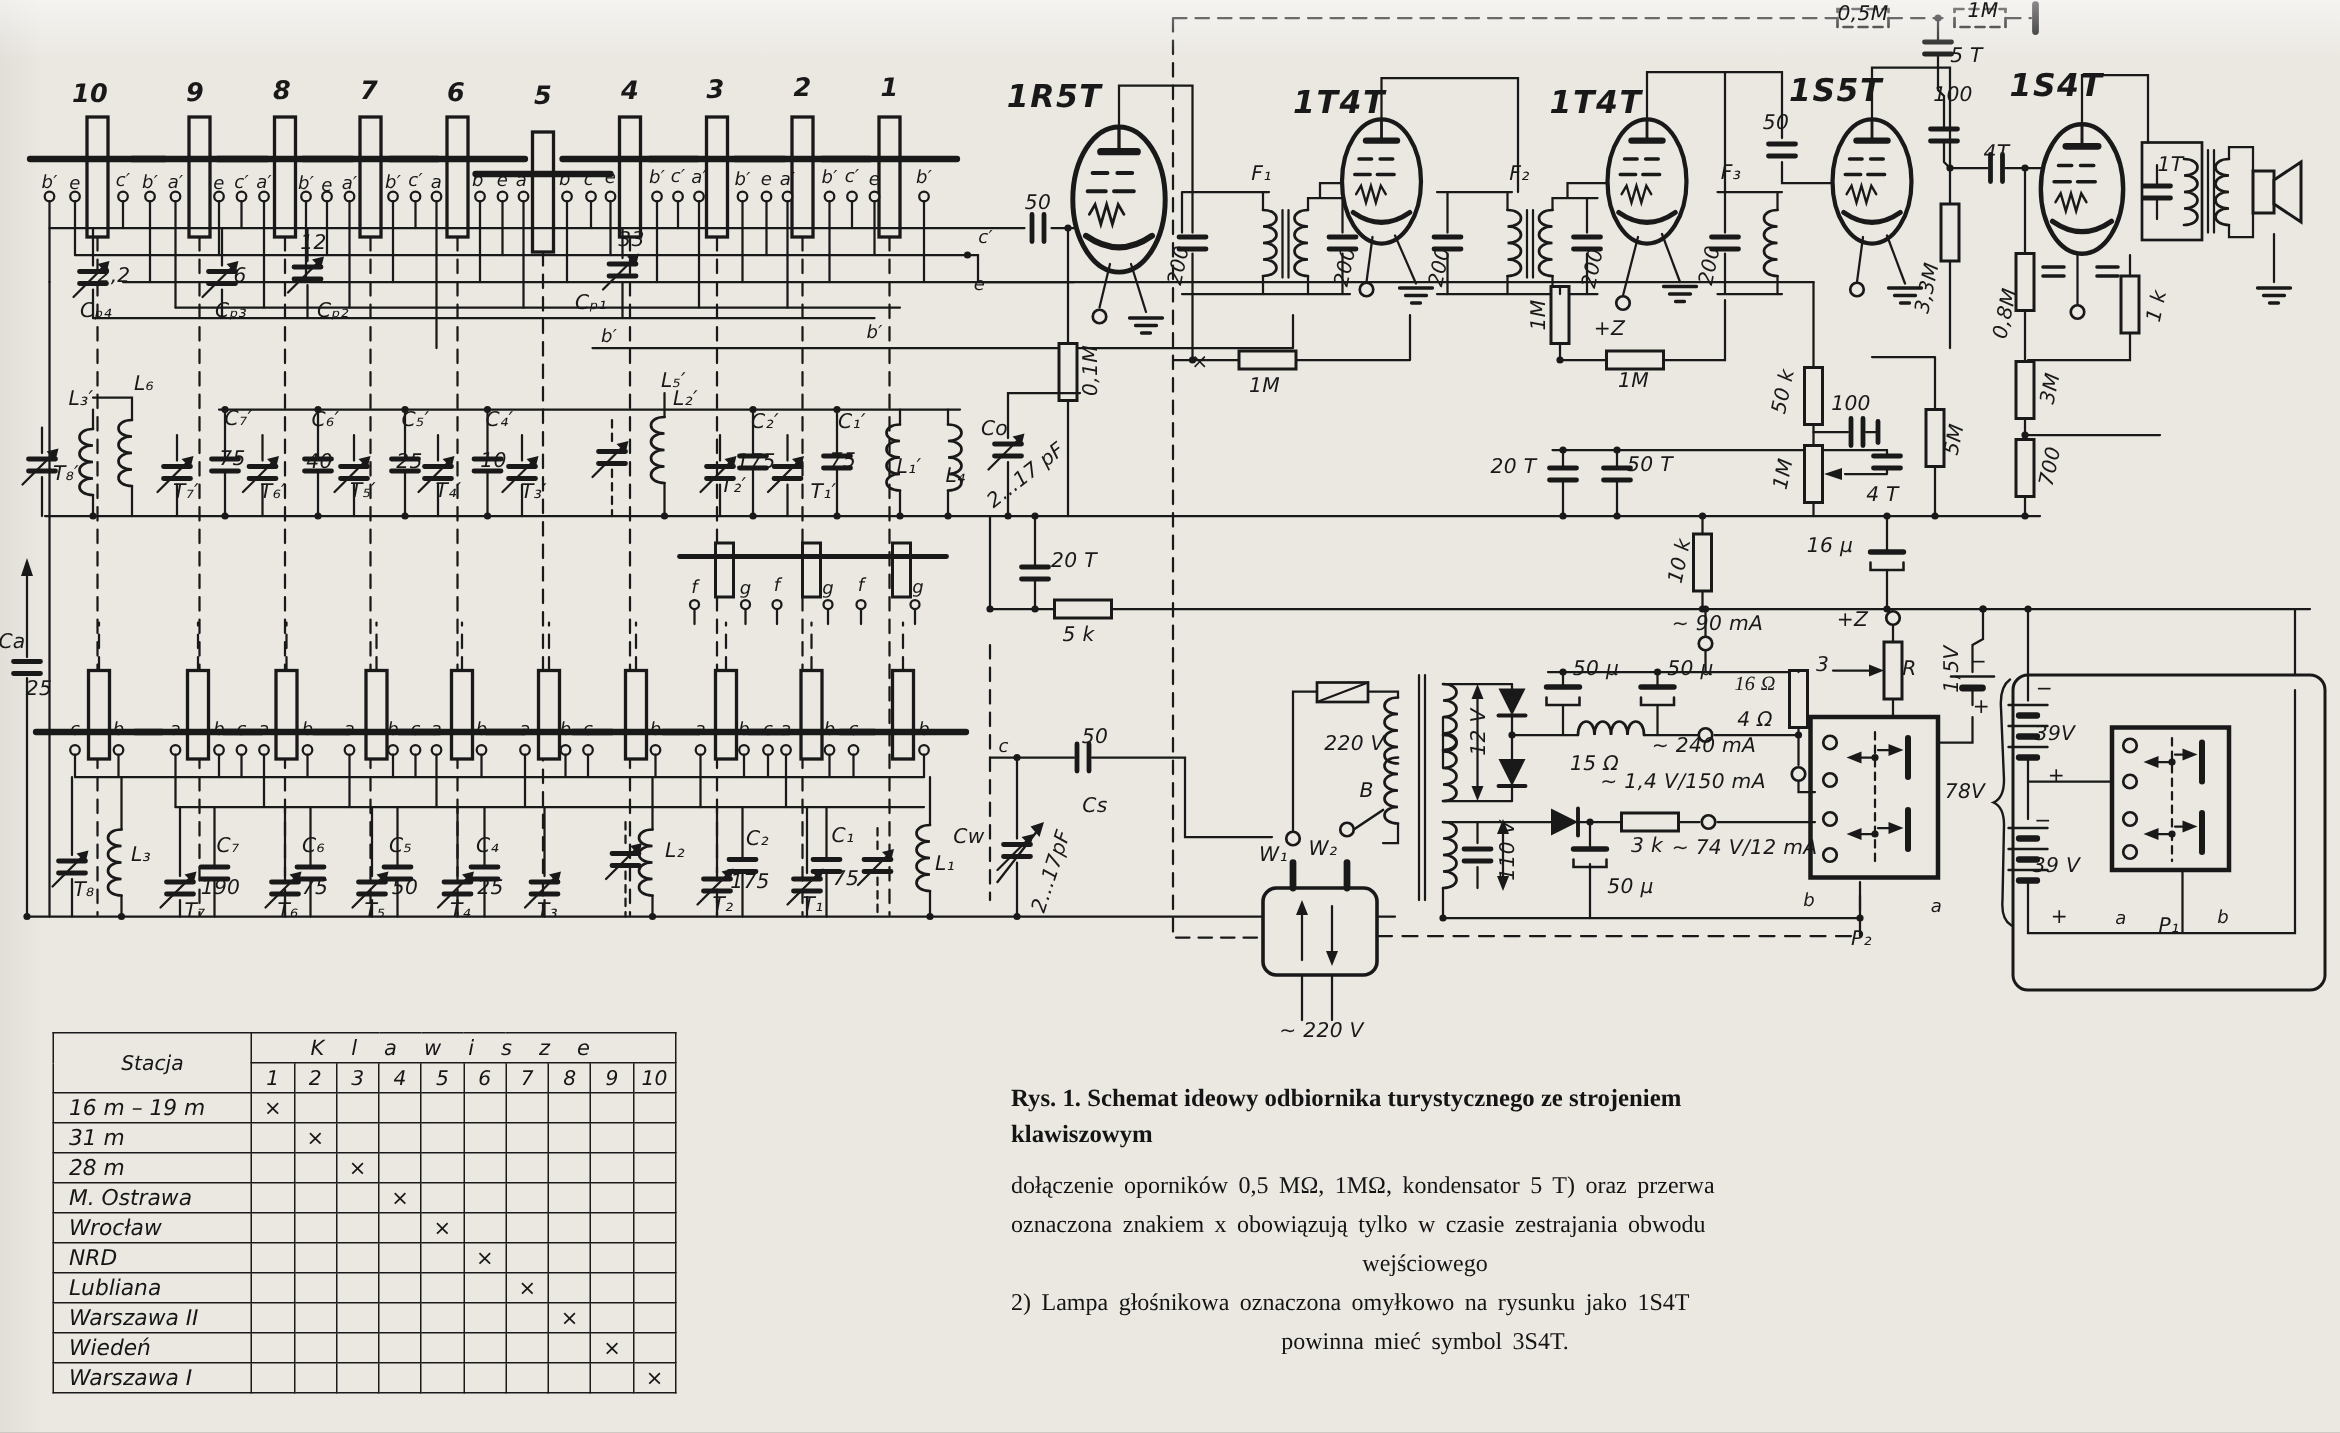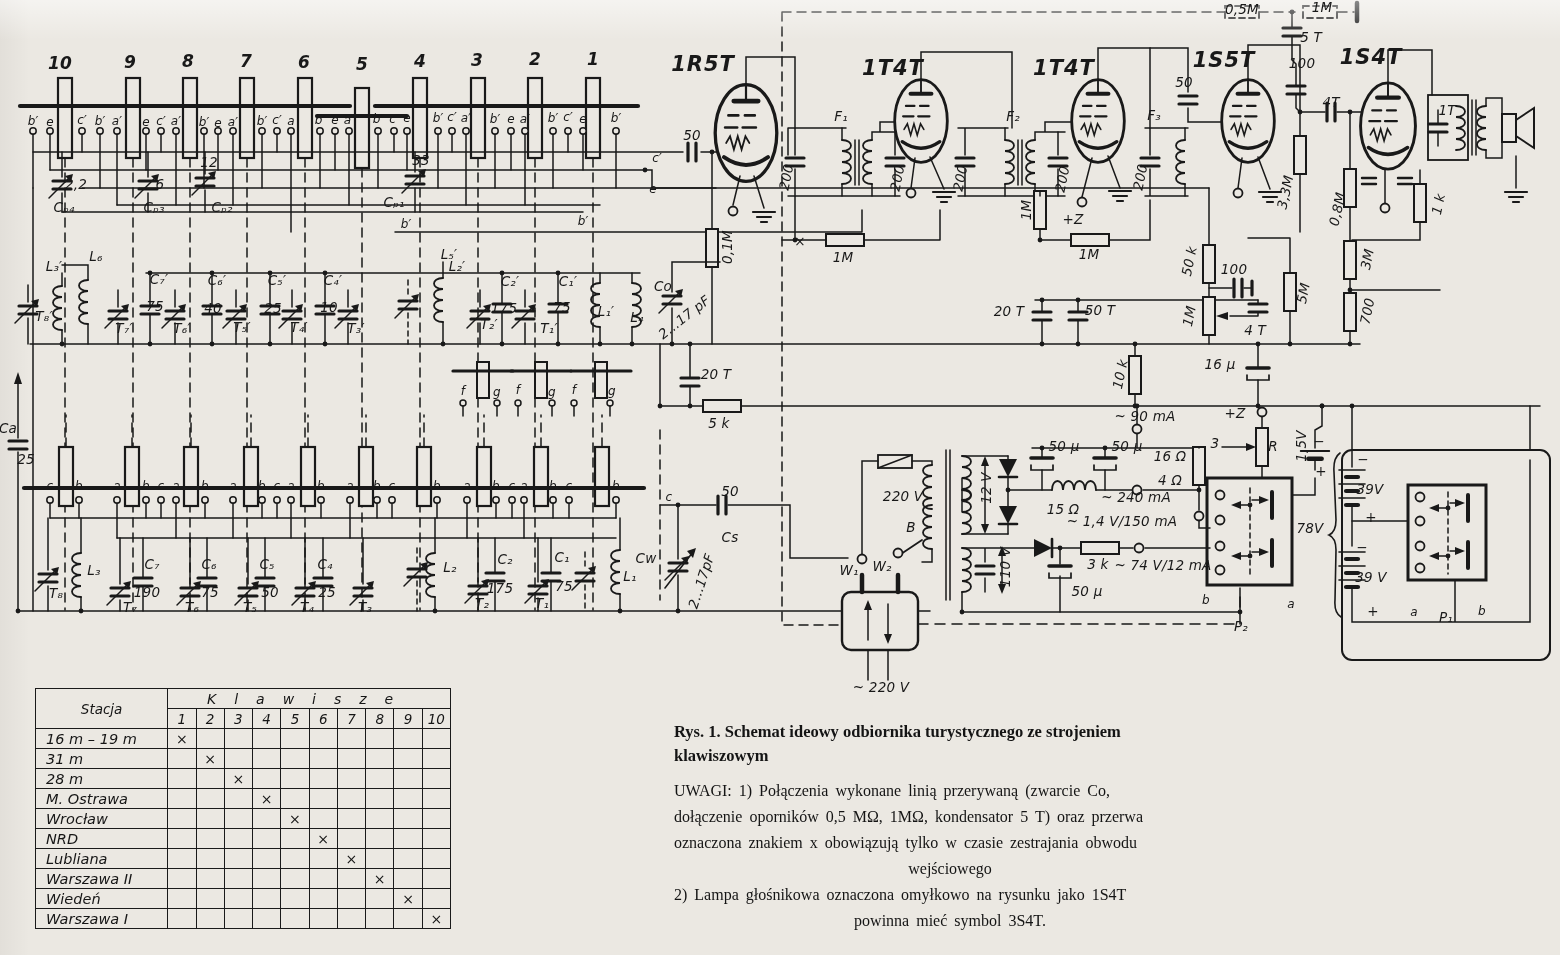--- a/index.html
+++ b/index.html
@@ -887,21 +887,21 @@
       <span class="lab v" style="left: 1100px; top: 310px;">50 T</span>
       <span class="lab v" style="left: 1447px; top: 110px;">1T</span>
       <span class="lab v" style="left: 1438px; top: 204px; transform: translate(-50%, -50%) rotate(-78deg);">1 k</span>
       <span class="lab v" style="left: 903px; top: 496px;">220 V</span>
       <span class="lab v" style="left: 911px; top: 527px;">B</span>
       <span class="lab v" style="left: 849px; top: 570px;">W₁</span>
       <span class="lab v" style="left: 882px; top: 566px;">W₂</span>
       <span class="lab v" style="left: 986px; top: 488px; transform: translate(-50%, -50%) rotate(-90deg);">12 V</span>
       <span class="lab v" style="left: 1064px; top: 446px;">50 µ</span>
       <span class="lab v" style="left: 1127px; top: 446px;">50 µ</span>
-      <span class="lab v" style="left: 1170px; top: 456px;">16 Ω</span>
+      <span class="lab v" style="left: 1170px; top: 456px; font-family: Liberation Serif, serif;">16 Ω</span>
       <span class="lab v" style="left: 1170px; top: 480px; text-align: right;">4 Ω</span>
       <span class="lab v" style="left: 1145px; top: 416px;">~ 90 mA</span>
       <span class="lab v" style="left: 1063px; top: 509px;">15 Ω</span>
       <span class="lab v" style="left: 1136px; top: 497px;">~ 240 mA</span>
       <span class="lab v" style="left: 1122px; top: 521px;">~ 1,4 V/150 mA</span>
       <span class="lab v" style="left: 1005px; top: 567px; transform: translate(-50%, -50%) rotate(-90deg);">110 V</span>
       <span class="lab v" style="left: 1098px; top: 564px;">3 k</span>
       <span class="lab v" style="left: 1163px; top: 565px;">~ 74 V/12 mA</span>
       <span class="lab v" style="left: 1087px; top: 591px;">50 µ</span>
       <span class="lab v" style="left: 881px; top: 687px;">~ 220 V</span>
@@ -1144,21 +1144,20 @@
         </tbody>
       </table>
     </div>
 
 <div id="caption-block">
   <div class="cap">Rys. 1. Schemat ideowy odbiornika turystycznego ze strojeniem</div>
   <div class="cap">klawiszowym</div>
 </div>
 
 <div id="notes-block">
-      <div class="note-line">UWAGI: 1) Połączenia wykonane linią przerywaną (zwarcie Co,</div>
       <div class="note-line">dołączenie oporników 0,5 MΩ, 1MΩ, kondensator 5 T) oraz przerwa</div>
       <div class="note-line">oznaczona znakiem x obowiązują tylko w czasie zestrajania obwodu</div>
       <div class="note-line center">wejściowego</div>
       <div class="note-line">2) Lampa głośnikowa oznaczona omyłkowo na rysunku jako 1S4T</div>
       <div class="note-line center">powinna mieć symbol 3S4T.</div>
     </div>
 
 </div>
 
 </body></html>

